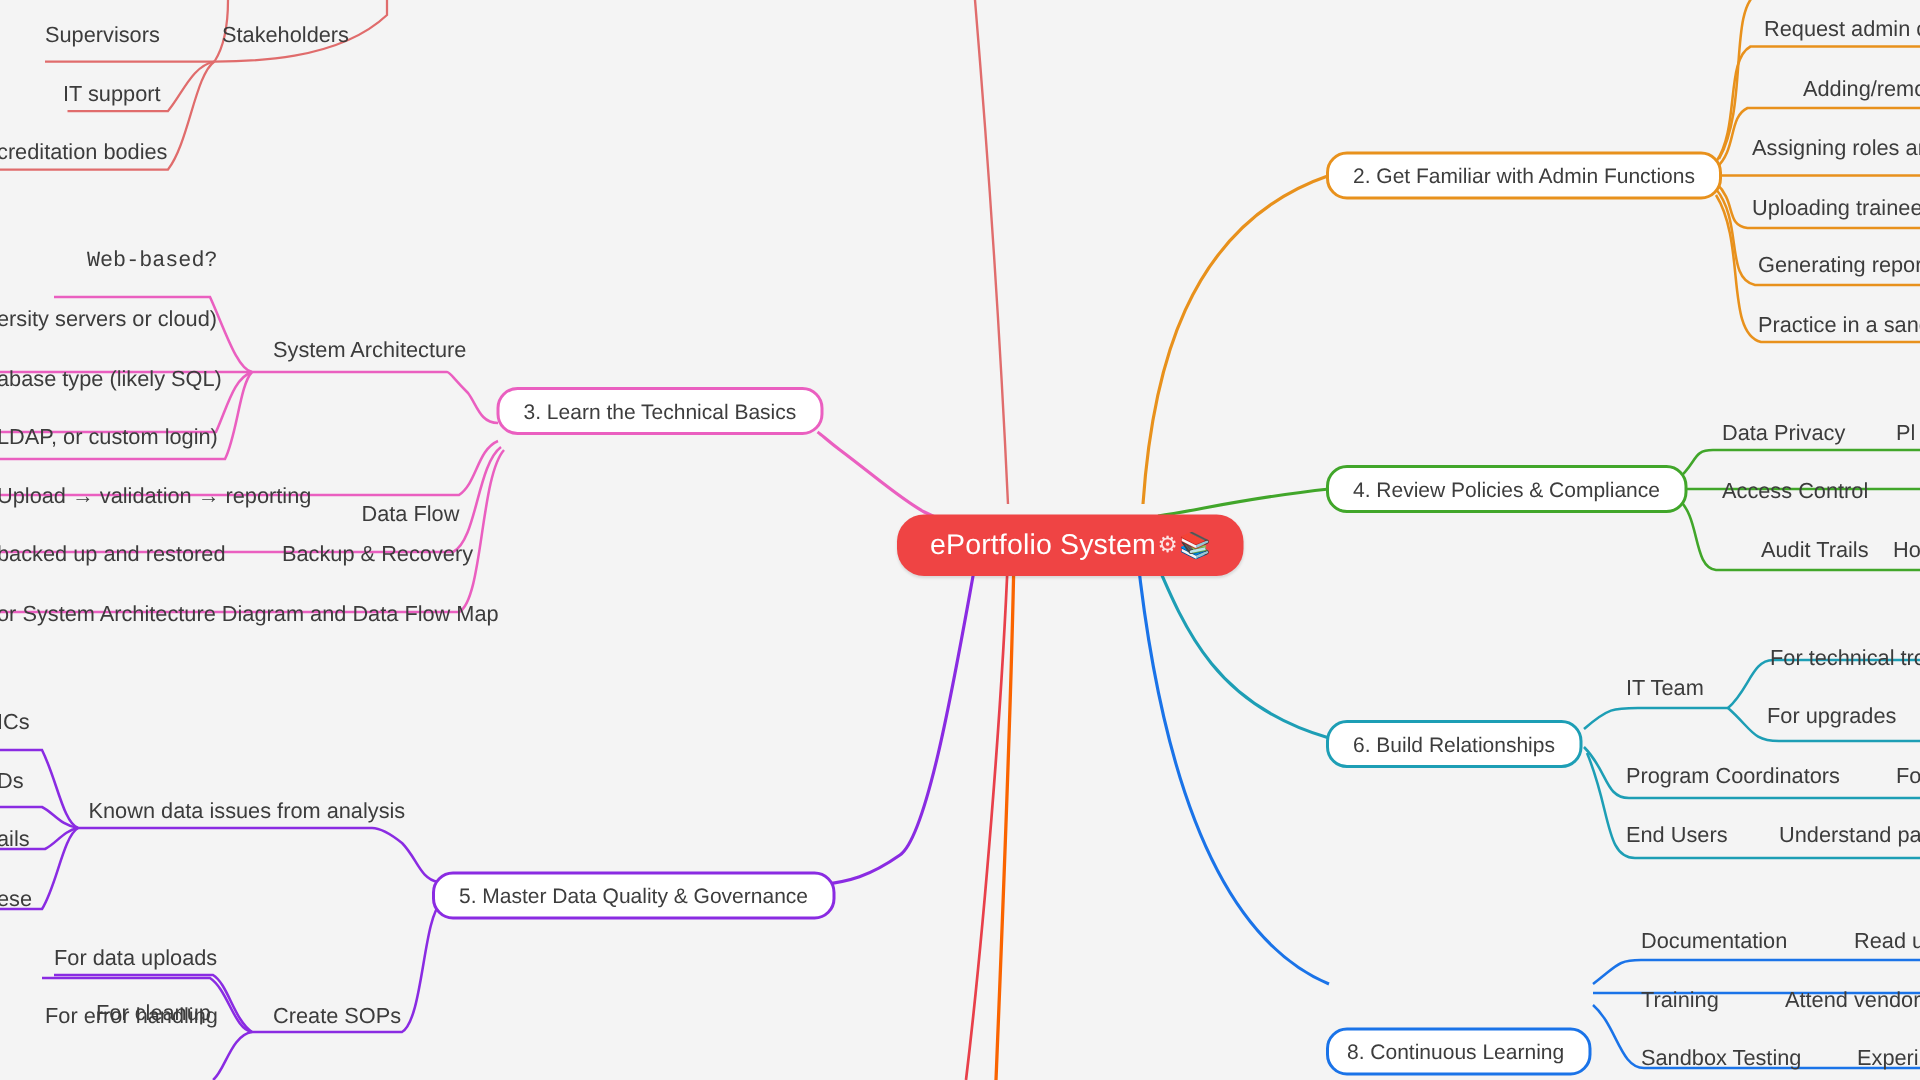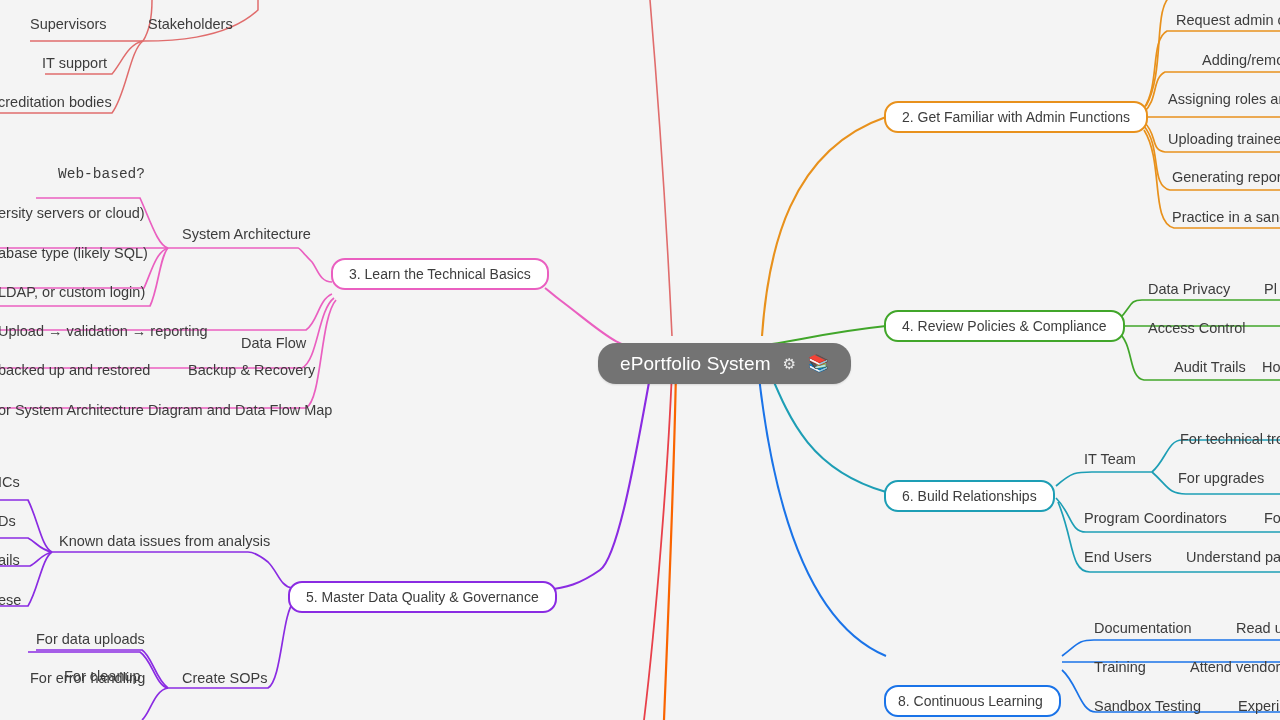--- a/index.html
+++ b/index.html
@@ -20,28 +20,28 @@
     width: 1280px; height: 720px;
     pointer-events: none;
   }
   .node {
     position: absolute;
     white-space: nowrap;
     line-height: 1;
   }
   
   .root {
-    background: #737373;
+    background: #ef4444;
     color: #ffffff;
     border-radius: 18px;
     padding: 11px 22px;
     font-size: 19px;
     display: flex;
     align-items: center;
-    gap: 12px;
+    gap: 1px;
     box-shadow: 0 1px 2px rgba(0,0,0,0.12);
   }
   .root .root-label { letter-spacing: .1px; }
   .gear-ic { font-size: 15px; opacity: .85; }
   .books-ic { font-size: 17px; }
 
   
   .lvl1 {
     background: #ffffff;
     border-radius: 14px;

